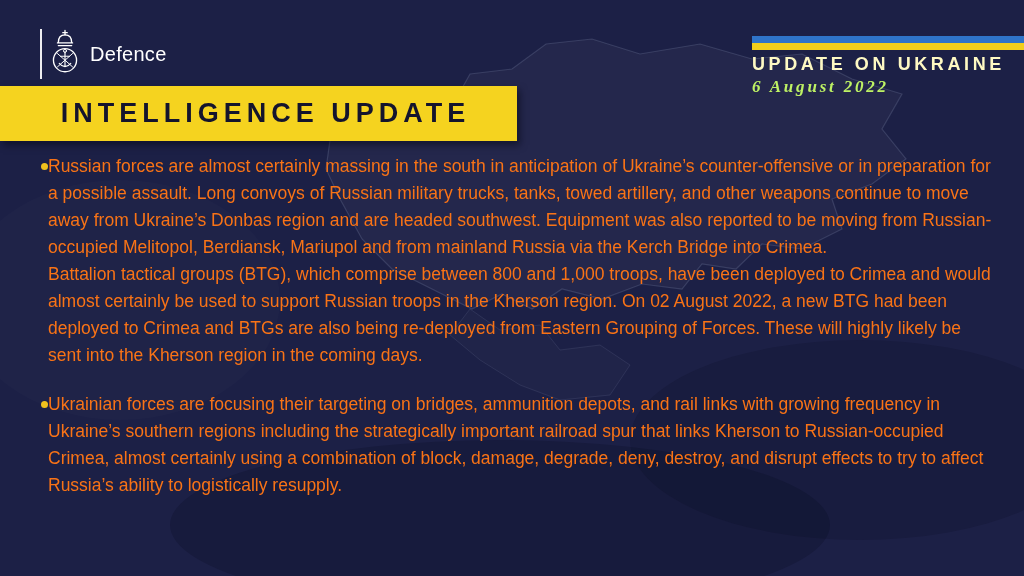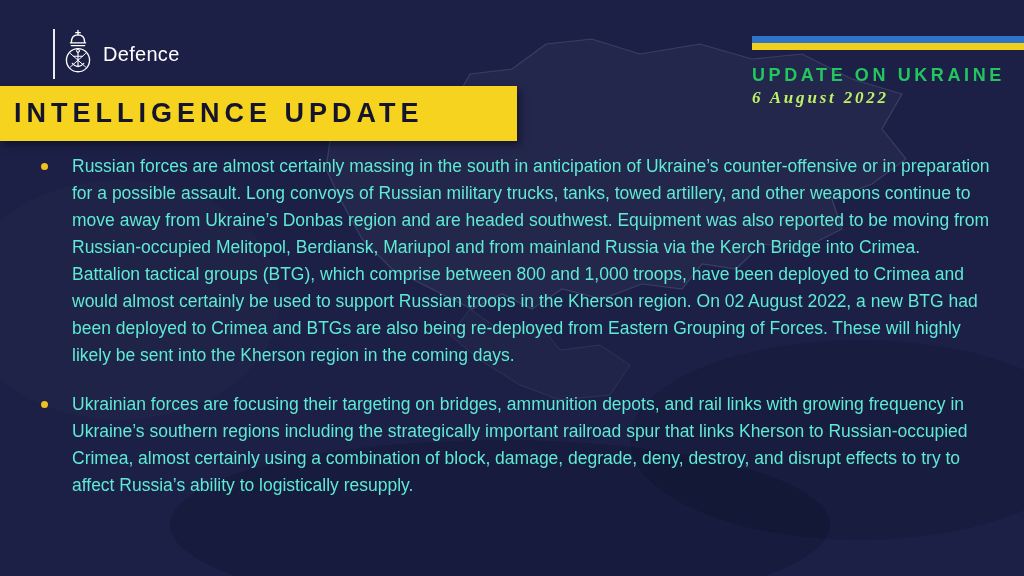--- a/index.html
+++ b/index.html
@@ -16,21 +16,21 @@
   }
   
   .bg-map {
     position: absolute; inset: 0;
     width: 100%; height: 100%;
     pointer-events: none;
   }
 
   
   .logo {
-    position: absolute; top: 29px; left: 53px;
+    position: absolute; top: 29px; left: 40px;
     display: flex; align-items: center; justify-content: flex-end;
   }
   .logo-bar {
     width: 2px; height: 50px;
     background: rgba(255,255,255,0.92);
     margin-right: 7px;
   }
   .crest { display: block; margin-right: 9px; }
   .org-name {
     color: #ffffff;
@@ -39,41 +39,41 @@
   }
 
   
   .update-block {
     position: absolute; top: 36px; left: 752px; right: 0;
   }
   .flag-stripe { width: 100%; height: 14px; }
   .flag-blue { height: 7px; background: #2f74c9; }
   .flag-yellow { height: 7px; background: #f2cf1c; }
   .update-title {
-    margin-top: 15px;
-    color: #22c55e; font-weight: 700;
+    margin-top: 4px;
+    color: #fef9c3; font-weight: 700;
     font-size: 18px; letter-spacing: 3.6px;
     white-space: nowrap;
   }
   .update-date {
     margin-top: 2px;
     color: #bef264;
     font-family: "Liberation Serif", serif;
     font-style: italic; font-weight: 700;
     font-size: 17px; letter-spacing: 2.8px;
     white-space: nowrap;
   }
 
   
   .banner {
     position: absolute; top: 86px; left: 0;
     width: 517px; height: 55px;
     background: #f5d31f;
     box-shadow: 3px 4px 7px rgba(5,7,22,0.55);
-    display: flex; align-items: center; 
+    display: flex; align-items: center; justify-content: center;
   }
   .banner-title {
     color: #14142d; font-weight: 700;
     font-size: 27px; letter-spacing: 5px;
     padding-left: 14px;
     white-space: nowrap;
   }
 
   
   .content {
@@ -83,22 +83,21 @@
     display: flex; align-items: flex-start;
     margin-bottom: 22px;
   }
   .bullet-dot {
     flex: 0 0 auto;
     width: 7px; height: 7px; border-radius: 50%;
     background: #f0c11d;
     margin: 10px 0 0 1px;
   }
   .bullet-text {
-    margin-left: 24px;
-    color: #5eead4;
+    color: #f97316;
     font-size: 17.5px; line-height: 27px;
     white-space: pre-line;
   }
 </style>
 </head>
 <body>
 
 <div class="stage">
 
   <svg class="bg-map" viewBox="0 0 1024 576" preserveAspectRatio="none" aria-hidden="true">

